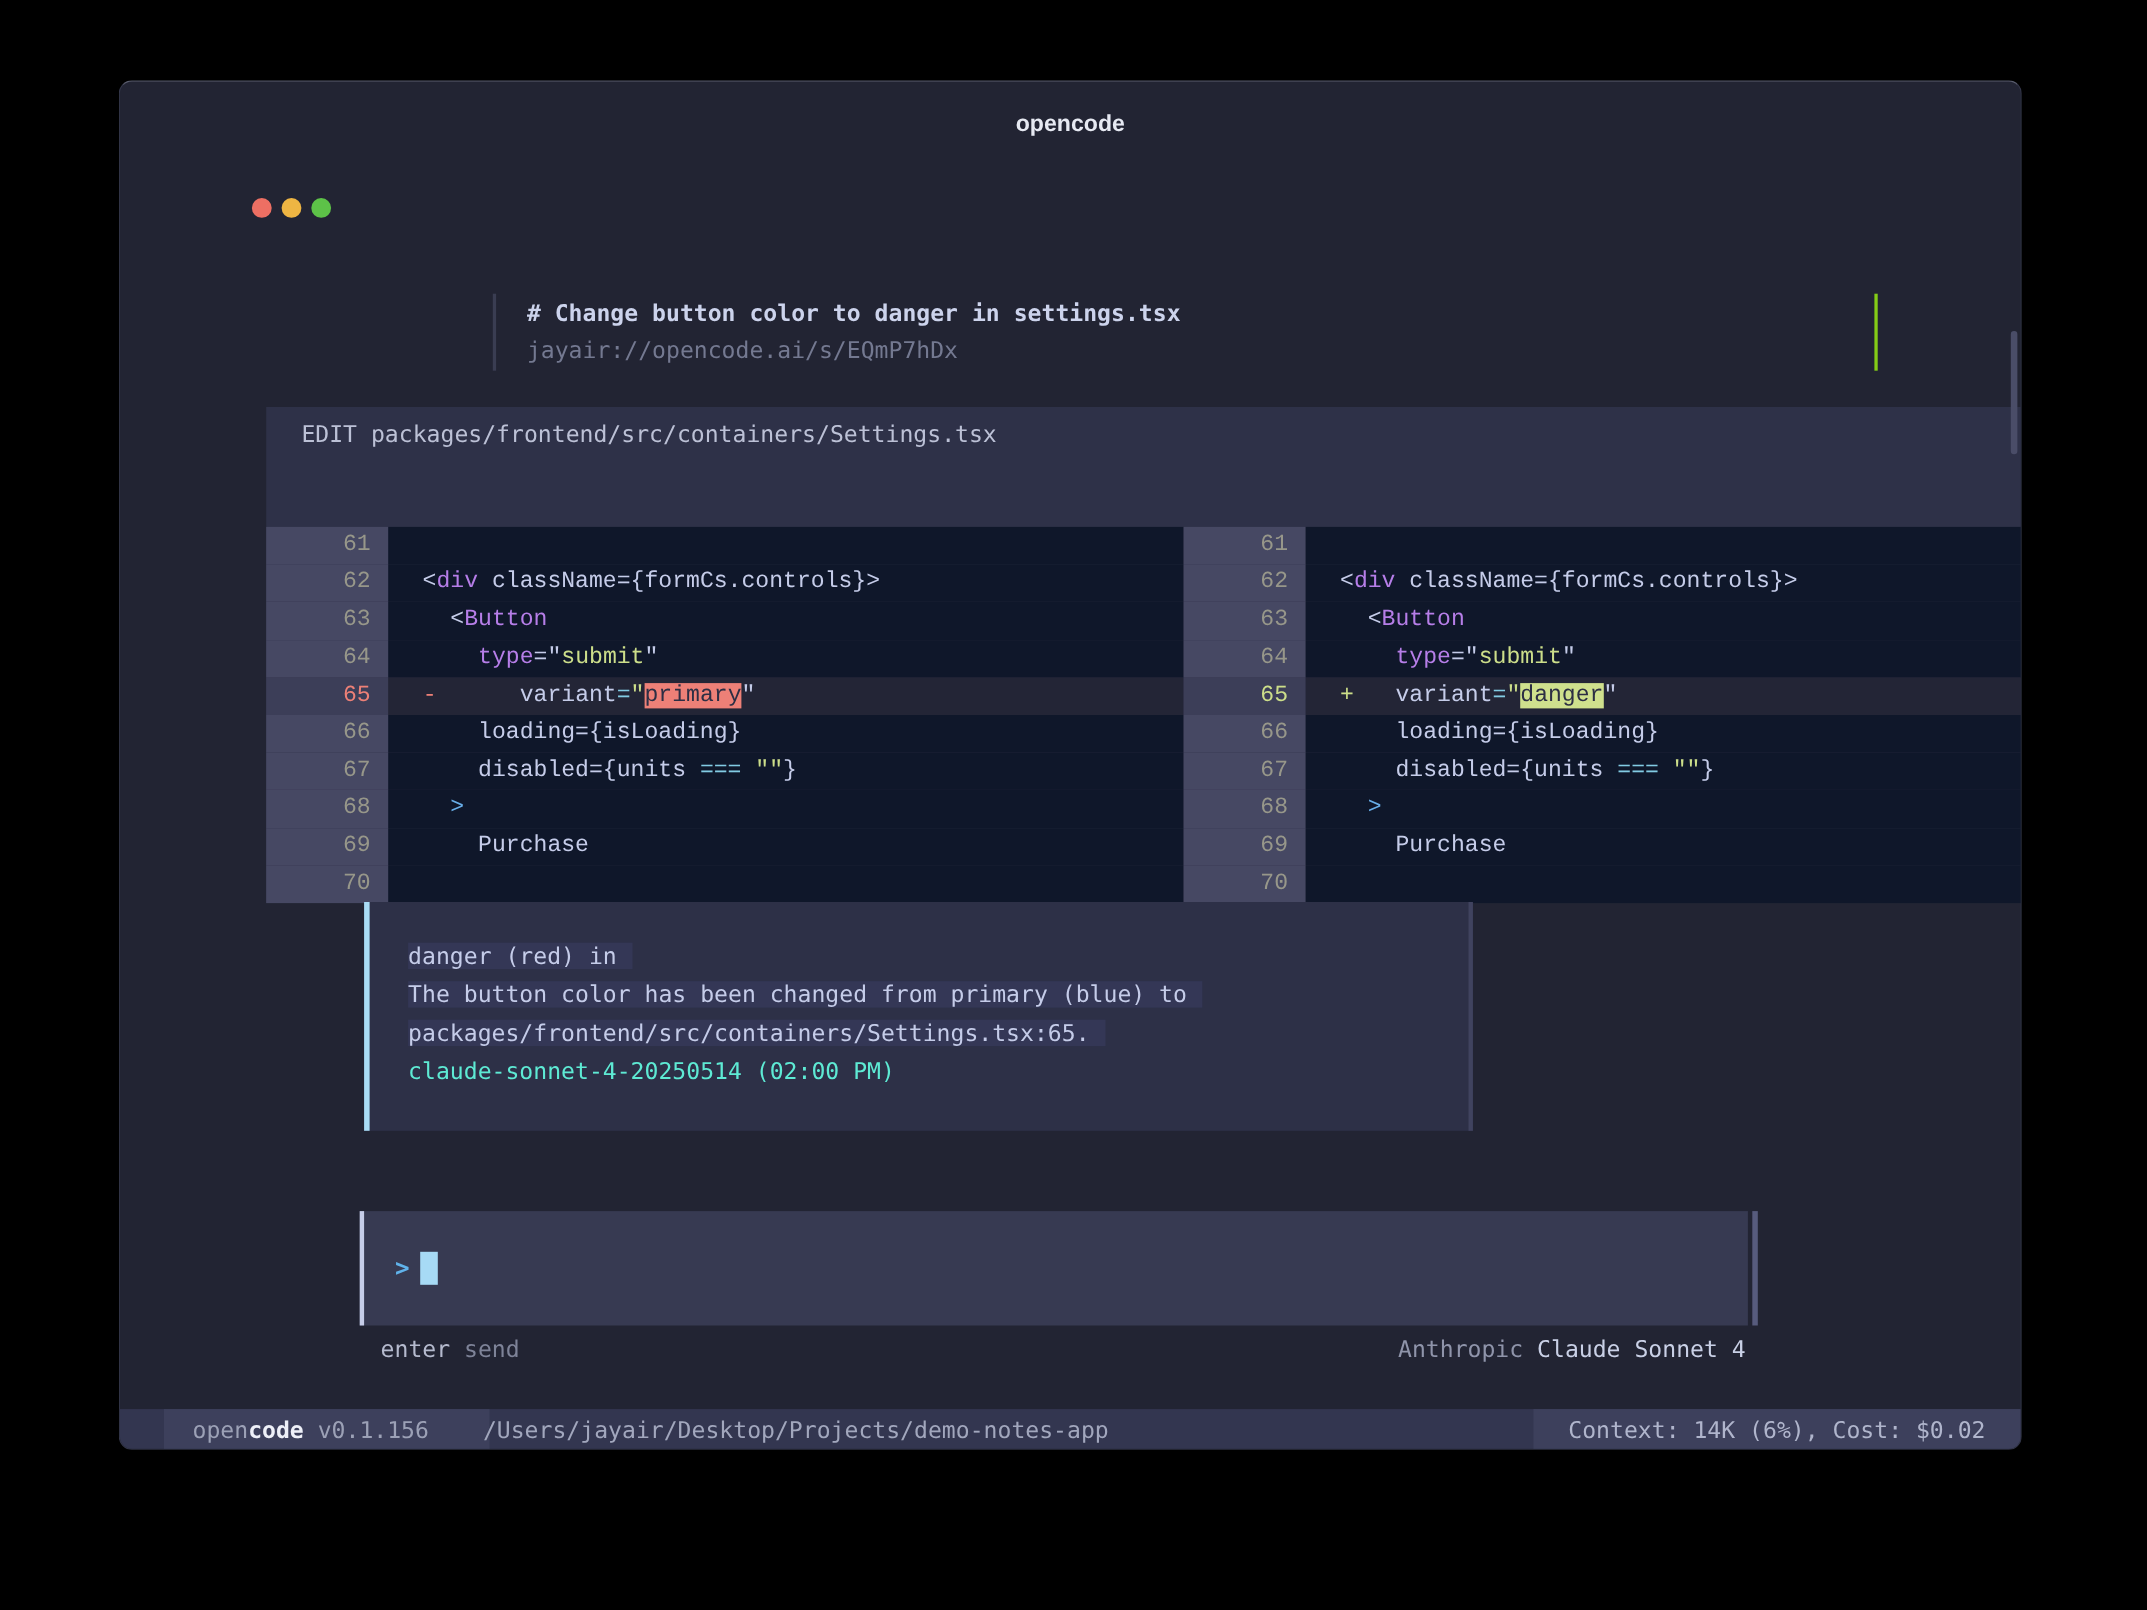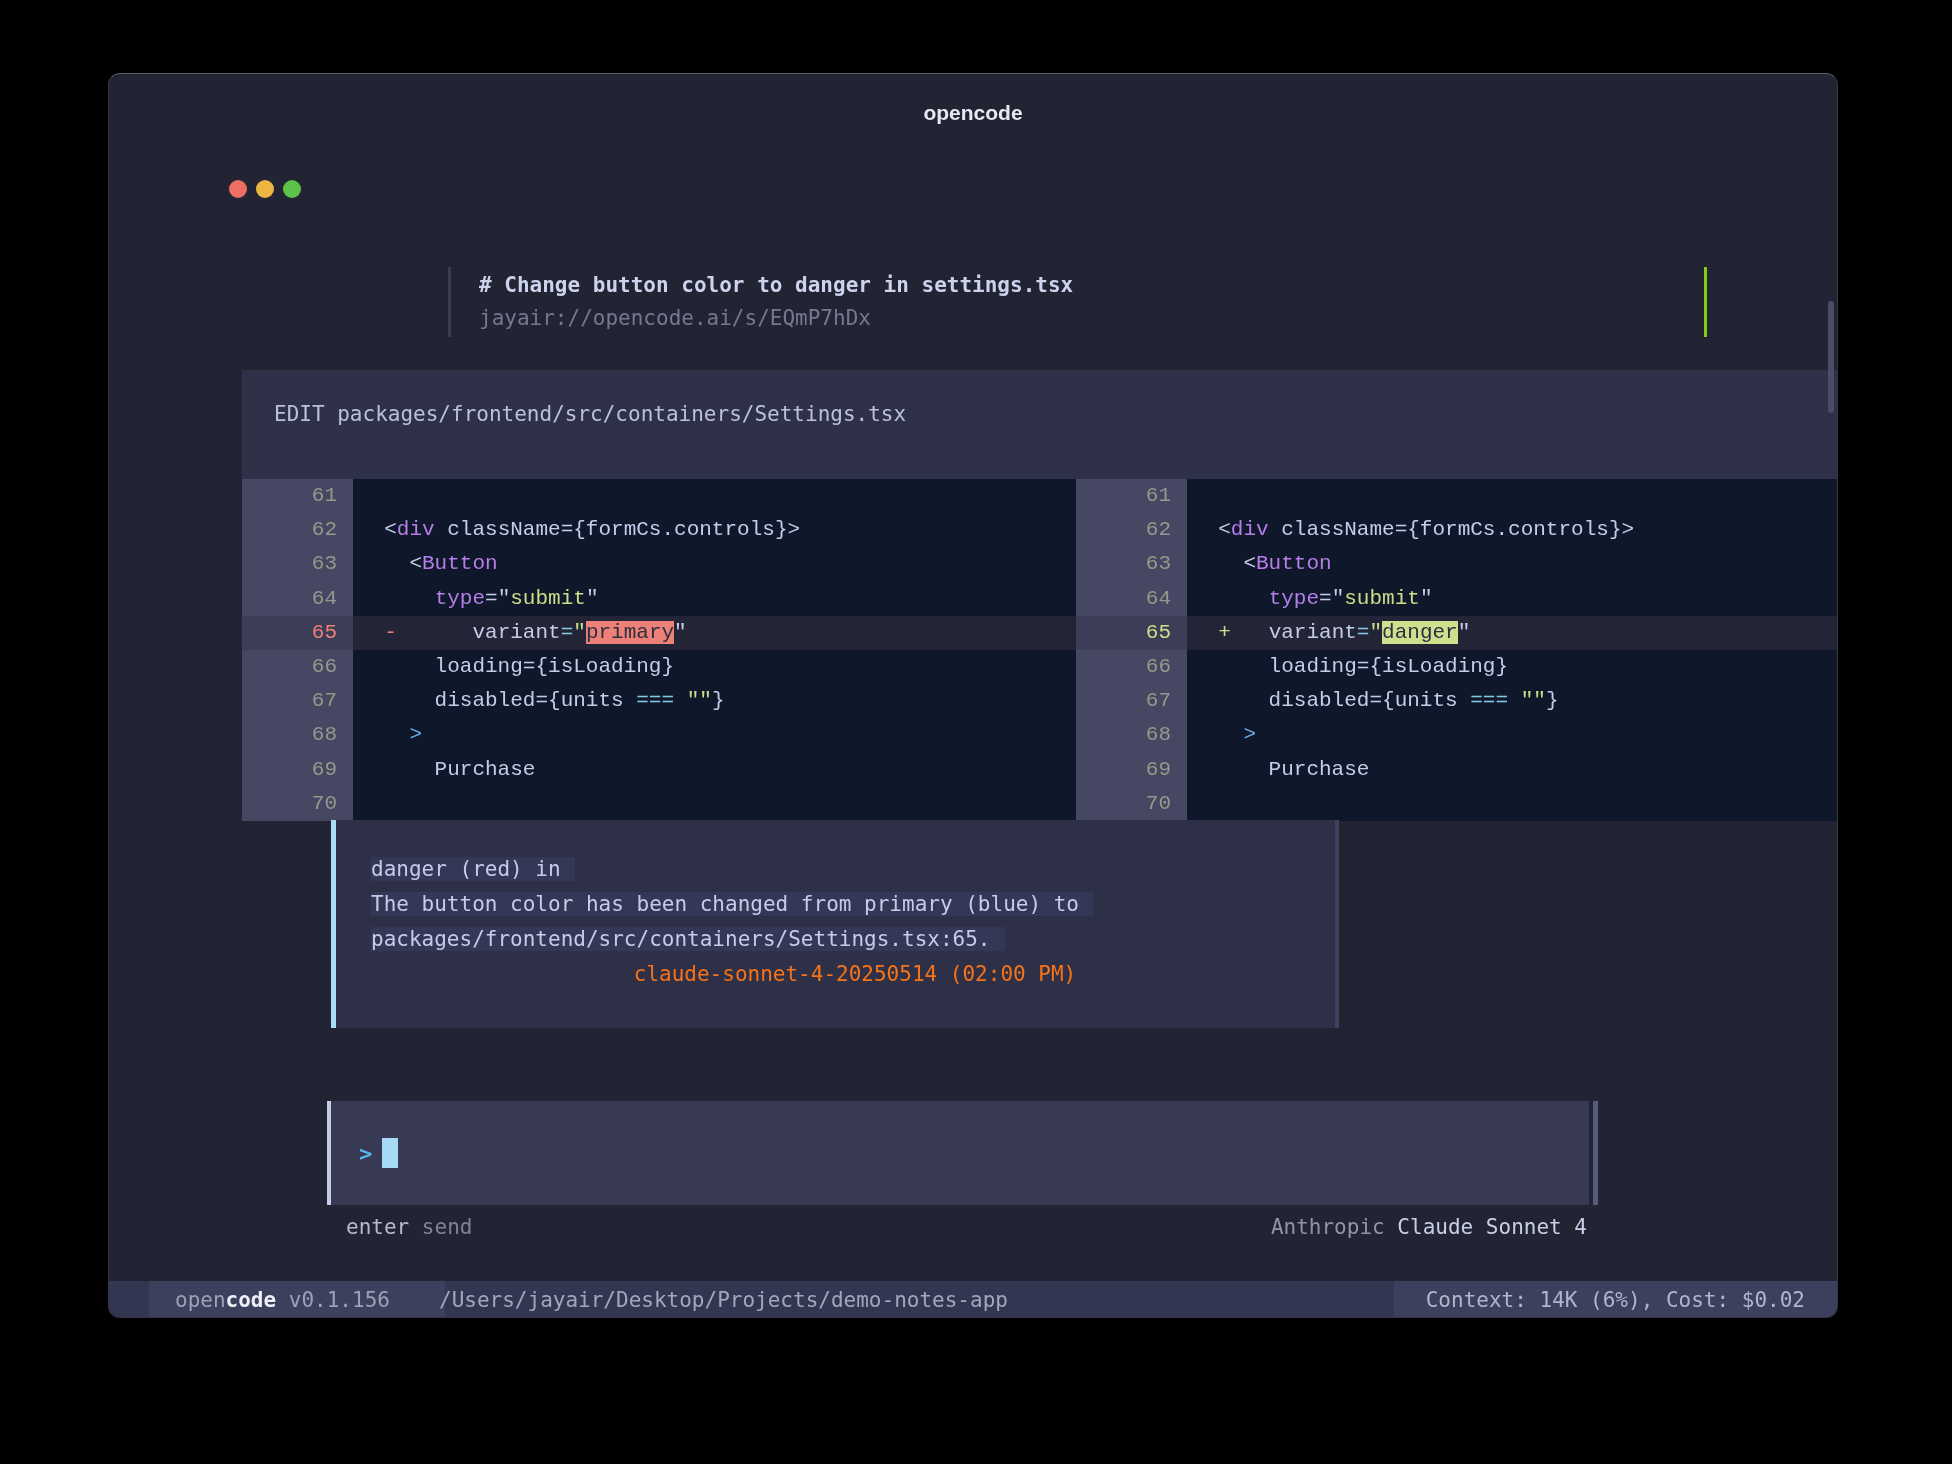--- a/index.html
+++ b/index.html
@@ -31,21 +31,21 @@
     padding:2px 0 0 28px;
   }
   .prompt-heading { font-size:21px; font-weight:bold; color:#ccd3ec; line-height:33px; white-space:pre; }
   .prompt-url { font-size:21px; color:#747991; line-height:33px; white-space:pre; }
 
   
   .edit-panel {
     position:absolute; left:133px; top:296px; width:1690px; height:451px;
     background:#2e3148;
   }
-  .edit-header { padding:10px 0 0 32px; font-size:21px; line-height:30px; white-space:pre;margin-top:19px; }
+  .edit-header { padding:10px 0 0 32px; font-size:21px; line-height:30px; white-space:pre; }
   .edit-label, .edit-file { color:#bcc1d6; }
   .diff { position:absolute; left:0; top:109px; width:100%; height:342px; display:flex; }
   .diff-side { height:100%;font-family:Liberation Mono, monospace; }
   .diff-side.left { width:834px; }
   .diff-side.right { width:856px; }
   .diff-row { display:flex; height:34.2px; }
   .gutter {
     width:111px; background:#464863; color:#97978a; font-size:21px;
     text-align:right; padding-right:16px; line-height:34.2px; flex:none; white-space:pre;
   }
@@ -74,21 +74,21 @@
   
   .message-panel {
     position:absolute; left:222px; top:746px; width:1008px; height:208px;
     background:#2d3047;
   }
   .message-accent { position:absolute; left:0; top:0; width:5px; height:100%; background:#a9dcf5; }
   .message-rightbar { position:absolute; right:0; top:0; width:4px; height:100%; background:#40435f; }
   .message-body { padding:32px 0 0 40px; }
   .msg-line { font-size:21px; line-height:35px; color:#c5cce9; white-space:pre; }
   .msg-line > span { background:#343756; padding-right:14px; }
-  .msg-meta { font-size:21px; line-height:35px; color:#f97316; white-space:pre;text-align:center; }
+  .msg-meta { font-size:21px; line-height:35px; color:#5eead4; white-space:pre; }
 
   
   .input-box {
     position:absolute; left:218px; top:1027px; width:1262px; height:104px;
     background:#373a52; border-left:4px solid #c6cde9;
   }
   .input-rightbar { position:absolute; left:1484px; top:1027px; width:5px; height:104px; background:#575b7d; }
   .input-line { position:absolute; left:28px; top:37px; display:flex; align-items:center; }
   .input-prompt-char { font-size:22px; font-weight:bold; color:#60b2ea; margin-right:10px; }
   .cursor { width:16px; height:30px; background:#a7daf5; }

